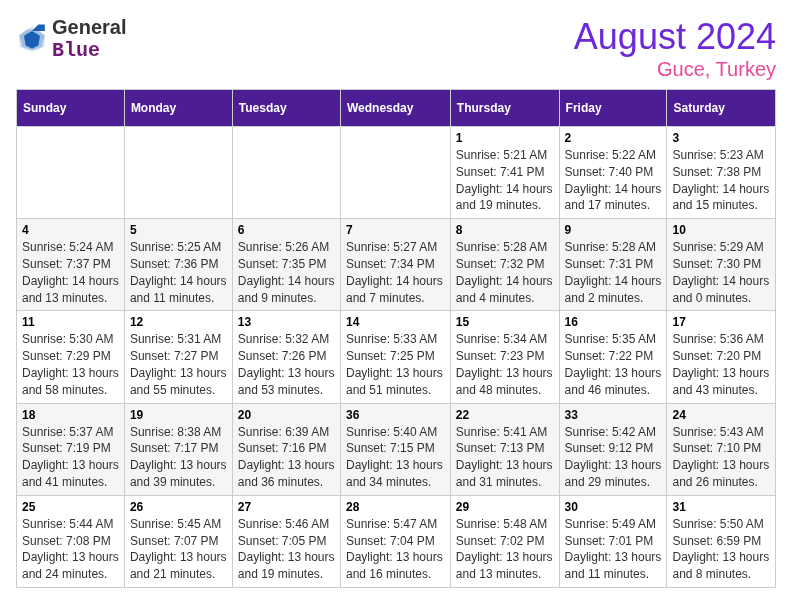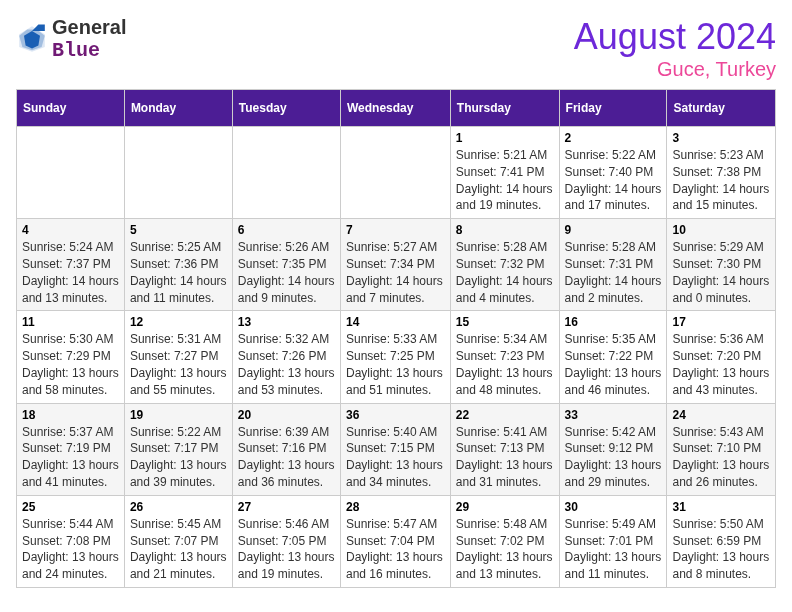--- a/index.html
+++ b/index.html
@@ -250,21 +250,21 @@
       <tr>
         <td>
           <span class="day-num">18</span>
           <div class="day-info">Sunrise: 5:37 AM
 Sunset: 7:19 PM
 Daylight: 13 hours
 and 41 minutes.</div>
         </td>
         <td>
           <span class="day-num">19</span>
-          <div class="day-info">Sunrise: 5:22 AM
+          <div class="day-info">Sunrise: 8:38 AM
 Sunset: 7:17 PM
 Daylight: 13 hours
 and 39 minutes.</div>
         </td>
         <td>
           <span class="day-num">20</span>
           <div class="day-info">Sunrise: 6:39 AM
 Sunset: 7:16 PM
 Daylight: 13 hours
 and 36 minutes.</div>

